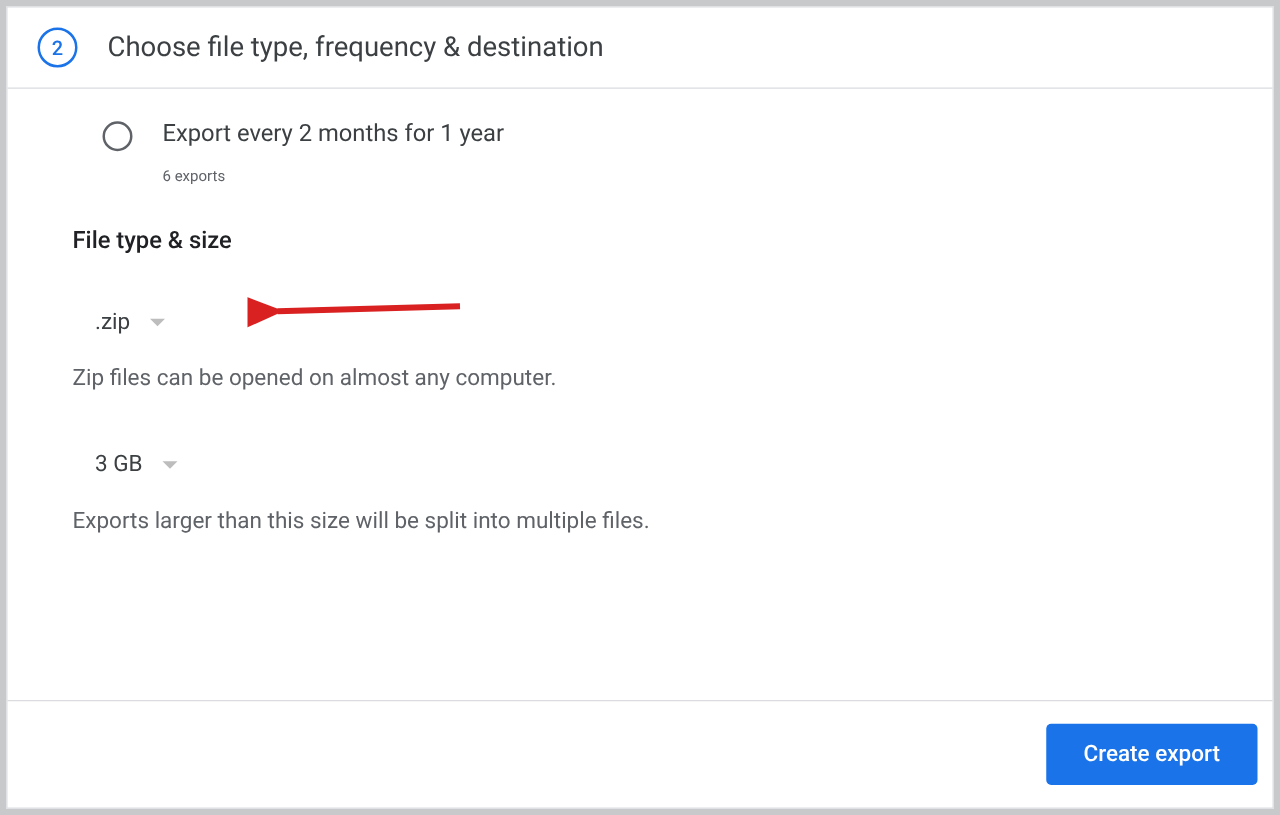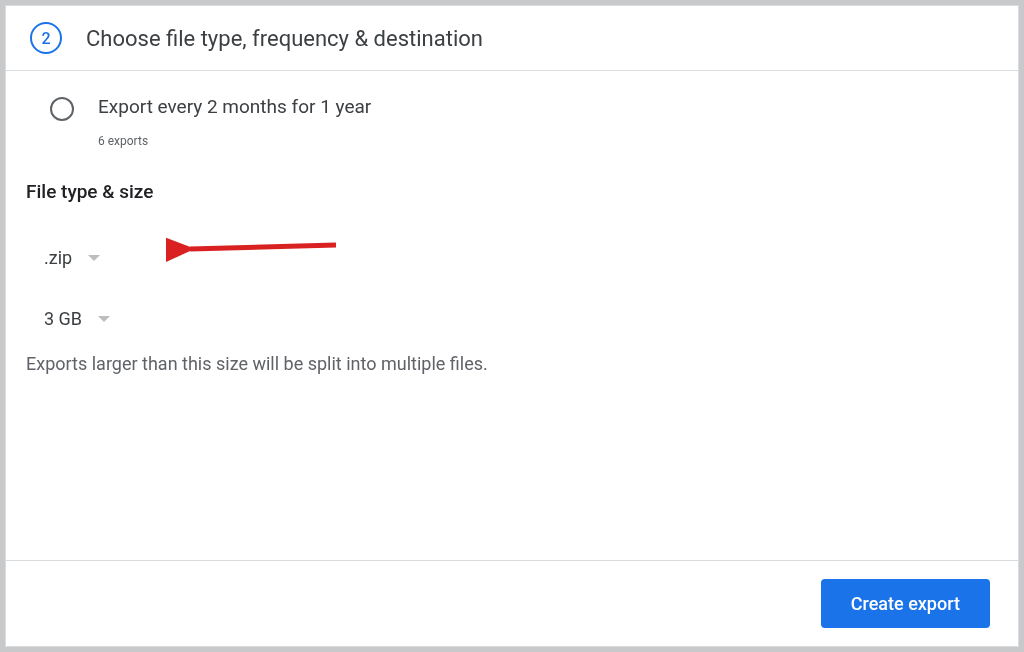--- a/index.html
+++ b/index.html
@@ -48,21 +48,21 @@
     }
 
     .header-title {
       font-size: 22px;
       font-weight: 400;
       color: #3c4043;
     }
 
     .content {
       flex: 1;
-      padding: 24px 48px 24px 20px;
+      padding: 24px 48px 24px 52px;
       overflow: hidden;
       border-bottom: 1px solid #dadce0;
     }
 
     .radio-option {
       display: flex;
       align-items: flex-start;
       gap: 24px;
       margin-bottom: 32px;
       padding-left: 24px;
@@ -131,21 +131,21 @@
     }
 
     .arrow-annotation {
       position: absolute;
       left: 140px;
       top: 2px;
       pointer-events: none;
     }
 
     .footer {
-      padding: 18px 28px;
+      padding: 18px 12px;
       display: flex;
       justify-content: flex-end;
     }
 
     .create-button {
       background: #1a73e8;
       color: #fff;
       border: none;
       padding: 14px 30px;
       font-size: 18px;
@@ -187,20 +187,21 @@
       <svg class="arrow-annotation" width="180" height="32" viewBox="0 0 180 32">
         <defs>
           <marker id="arrowhead" markerWidth="12" markerHeight="10" refX="1" refY="5" orient="auto">
             <polygon points="12 0, 0 5, 12 10" fill="#d92121"></polygon>
           </marker>
         </defs>
         <line x1="170" y1="12" x2="24" y2="16" stroke="#d92121" stroke-width="5" marker-end="url(#arrowhead)"></line>
       </svg>
     </div>
 
+    <div class="help-text">Zip files can be opened on almost any computer.</div>
 
     <div class="dropdown-wrapper">
       <div class="dropdown">
         <span>3 GB</span>
         <span class="dropdown-arrow"></span>
       </div>
     </div>
 
     <div class="help-text">Exports larger than this size will be split into multiple files.</div>
 

